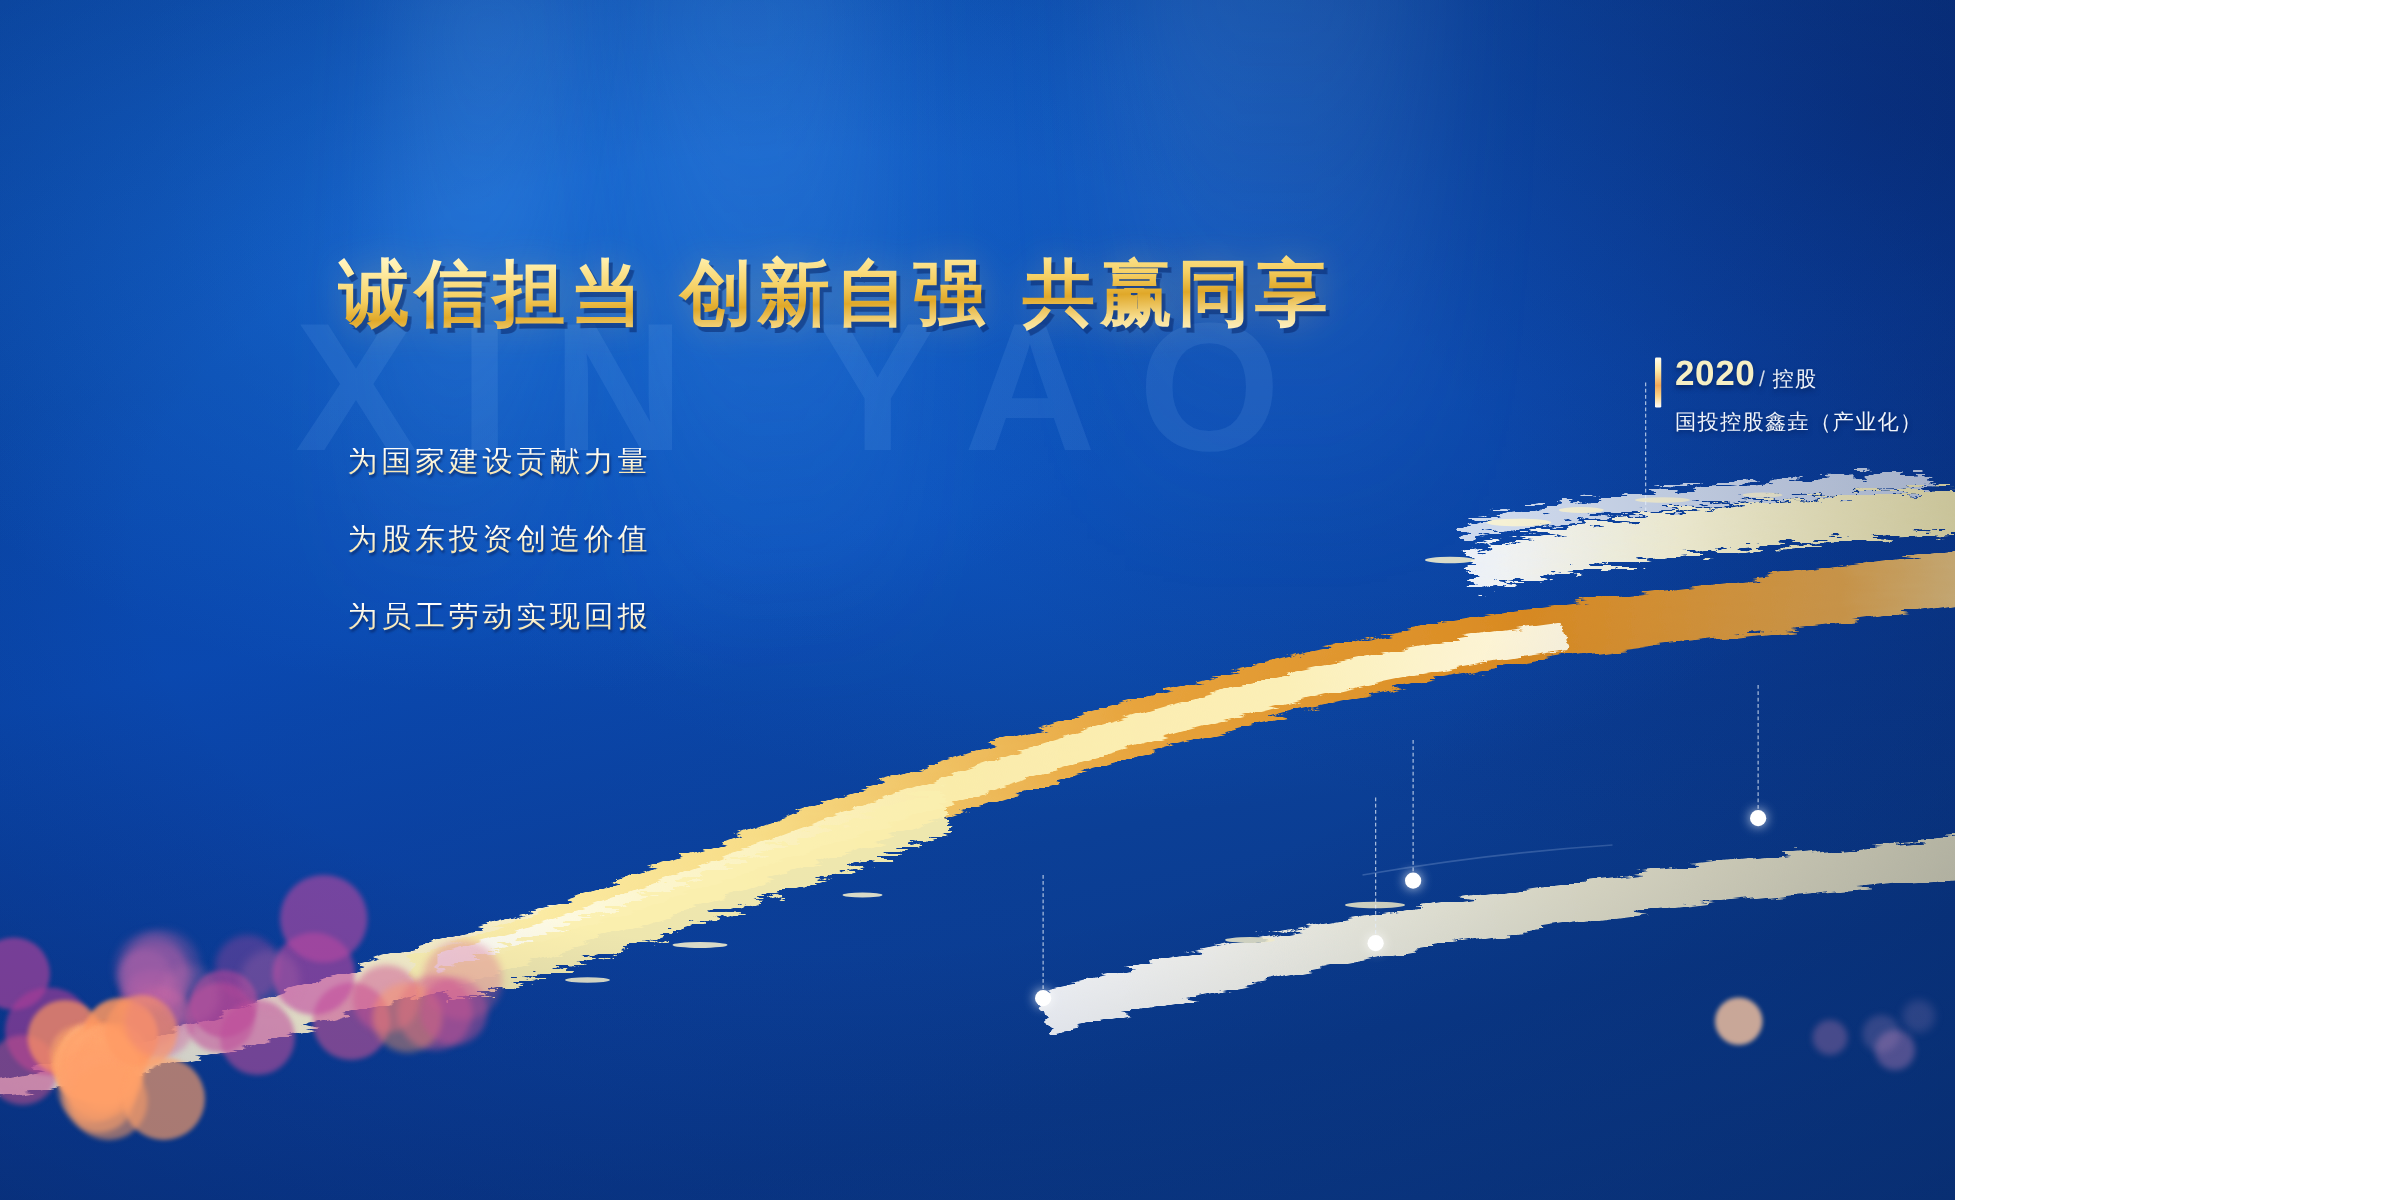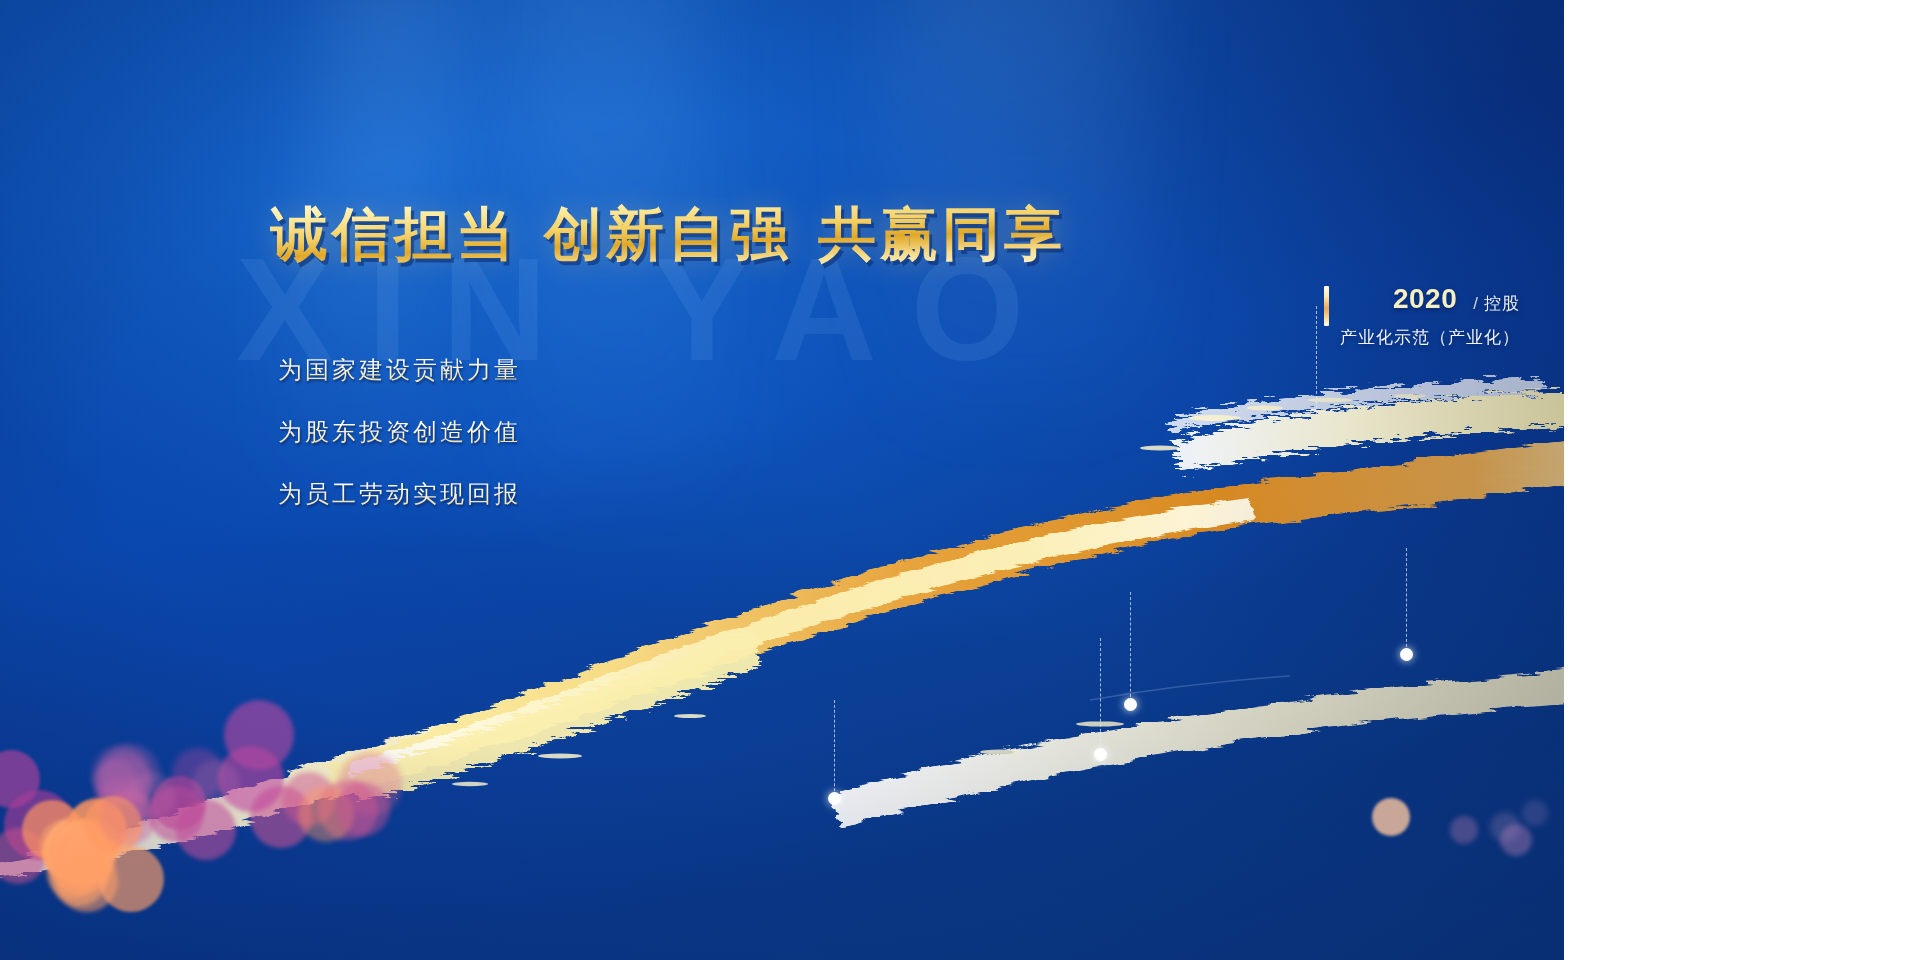--- a/index.html
+++ b/index.html
@@ -61,21 +61,21 @@
     -webkit-text-fill-color:transparent; color:transparent;
     filter:drop-shadow(1px 2px 1px rgba(5,32,92,.75));
   }
   .slogan-line:last-child { margin-bottom:16px; }
 
   
   #brush { position:absolute; left:0; top:0; width:1920px; height:960px; }
 
   
   .tl-item { position:absolute; }
-  .tl-head { display:flex; align-items:flex-end; gap:16px; line-height:1;justify-content:flex-end; }
+  .tl-head { display:flex; align-items:flex-end; gap:3px; line-height:1; }
   .tl-year {
     font-size:28px; font-weight:700; letter-spacing:.5px;
     color:#f6efc4;
     text-shadow:0 2px 4px rgba(4,28,84,.75);
   }
   .tl-cat { font-size:17px; color:#eef2f8; letter-spacing:1px;
     text-shadow:0 2px 4px rgba(4,28,84,.75); padding-bottom:1px; }
   .tl-cat .sl { color:#cfd9e8; margin-right:5px; }
   .tl-desc {
     margin-top:13px; font-size:17px; letter-spacing:1px; color:#f2f5fa;
@@ -350,17 +350,17 @@
 
   <div class="tl-lead" style="left:1406px;top:548px;height:104px;"></div>
   <div class="tl-dot" style="left:1400px;top:648px;"></div>
 
   <div class="tl-item" style="left:1340px;top:285px;">
     <div class="tl-bar"></div>
     <div class="tl-head">
       <span class="tl-year">2020</span>
       <span class="tl-cat"><span class="sl">/</span><span>控股</span></span>
     </div>
-    <div class="tl-desc">产业化示范（产业化）</div>
+    <div class="tl-desc">国投控股鑫垚（产业化）</div>
   </div>
   <div class="tl-lead" style="left:1316px;top:306px;height:108px;"></div>
 
 </div>
 
 </body></html>

